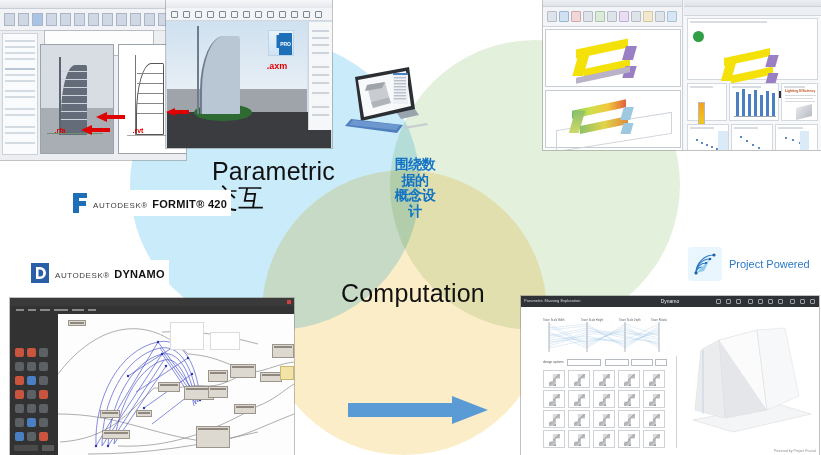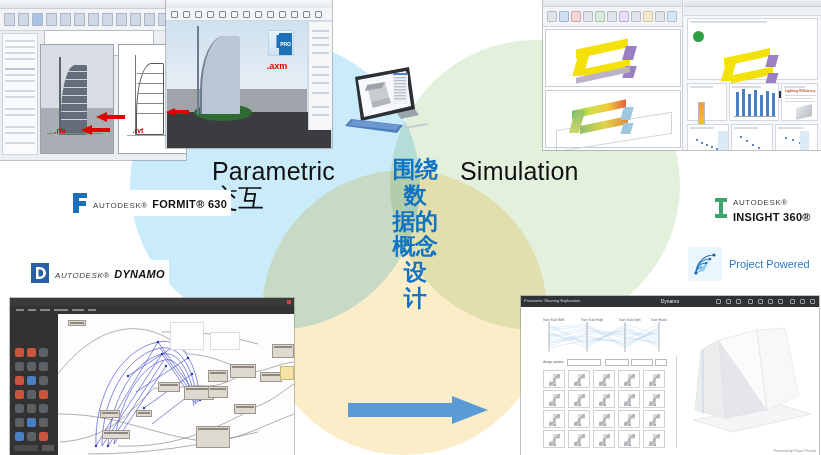--- a/index.html
+++ b/index.html
@@ -20,21 +20,21 @@
   #label-interaction { left:196px; top:158px; width:160px; }
   #label-interaction .en { text-align:left; padding-left:16px;}
   #label-interaction .zh { text-align:left; padding-left:16px;}
   #label-simulation  { left:460px; top:158px; width:160px; }
   #label-simulation .en { text-align:left; }
   #label-simulation .zh { text-align:right; padding-right:30px; }
   #label-computation { left:318px; top:280px; width:190px; }
 
   
   #center-text { position:absolute; left:382px; top:157px; width:66px;
-    color:#1273c4; font-weight:bold; font-size:23px; line-height:1.12;
+    color:#1273c4; font-weight:bold; font-size:14px; line-height:1.12;
     text-align:center; letter-spacing:-0.5px; }
   #center-text span { display:block; }
 
   
   #blue-arrow { position:absolute; left:348px; top:395px; width:140px; height:30px; }
 
   
   .shot { position:absolute; overflow:hidden; background:#fff;
      box-shadow:0 0 0 1px rgba(120,120,120,.45); }
 
@@ -171,21 +171,21 @@
 
   
   .logo { position:absolute; display:flex; align-items:center; gap:5px; background:#fff; }
   .logo .mark { flex:0 0 auto; display:flex; align-items:center; justify-content:center; }
   .logo .txt { line-height:1.02; }
   .logo .txt .l1 { font-size:8px; letter-spacing:.55px; color:#3b3b3b; }
   .logo .txt .l2 { font-size:11px; font-weight:bold; letter-spacing:.3px; color:#111; }
 
   #logo-formit   { left:68px;  top:190px; padding:2px 4px; }
   #logo-insight  { left:710px; top:190px; padding:2px 4px; }
-  #logo-dynamo   { left:26px;  top:260px; padding:2px 4px;font-style:italic; }
+  #logo-dynamo   { left:26px;  top:260px; padding:2px 4px; }
   #logo-fractal  { left:684px; top:245px; padding:2px 4px; display:flex; align-items:center; gap:7px;}
   #logo-fractal .pf-txt { font-size:11px; color:#2a79c4; }
 </style>
 </head>
 <body>
 
 <div id="stage">
 
   <div class="venn" id="circle-interaction"></div>
   <div class="venn" id="circle-simulation"></div>
@@ -635,23 +635,23 @@
       <line x1="22" y1="36" x2="22" y2="100" stroke="#a8c6e0" stroke-width="0.6"></line>
     </svg>
     <div class="fnote">Powered by Project Fractal</div>
   </div>
 
   <div class="venn-label" id="label-interaction">
     <span class="en">Parametric</span>
     <span class="zh">交互</span>
   </div>
   <div class="venn-label" id="label-simulation">
-    <span class="en">Simulation</span>
   </div>
   <div class="venn-label" id="label-computation">
+    <span class="en">Computation</span>
   </div>
 
   <div id="center-text">
     <span>围绕数</span>
     <span>据的</span>
     <span>概念设</span>
     <span>计</span>
   </div>
 
   <svg id="blue-arrow" viewBox="0 0 140 30">
@@ -659,35 +659,24 @@
   </svg>
 
   <div class="logo" id="logo-formit">
     <span class="mark">
       <svg width="16" height="22" viewBox="0 0 16 22">
           <path d="M1 1 h14 v5 H7 v3 h7 v5 H7 v7 H1 z" fill="#1d6fb8"></path>
         </svg>
     </span>
     <span class="txt">
       <span class="l1">AUTODESK®</span>
-      <span class="l2">FORMIT® 630</span>
+      <span class="l2">FORMIT® 420</span>
     </span>
   </div>
 
-  <div class="logo" id="logo-insight">
-    <span class="mark">
-      <svg width="14" height="22" viewBox="0 0 14 22">
-          <path d="M1 1 h12 v4 H9 v12 h4 v4 H1 v-4 h4 V5 H1 z" fill="#3fa46a"></path>
-        </svg>
-    </span>
-    <span class="txt">
-      <span class="l1">AUTODESK®</span>
-      <span class="l2">INSIGHT 360®</span>
-    </span>
-  </div>
 
   <div class="logo" id="logo-dynamo">
     <span class="mark">
       <svg width="20" height="22" viewBox="0 0 20 22">
         <rect x="1" y="1" width="18" height="20" fill="#2a5fa8"></rect>
         <path d="M6 5 h4 a6 6 0 0 1 0 12 H6 z M8.5 7.5 v7 h1.2 a3.5 3.5 0 0 0 0 -7 z" fill="#fff"></path>
       </svg>
     </span>
     <span class="txt">
       <span class="l1">AUTODESK®</span>

